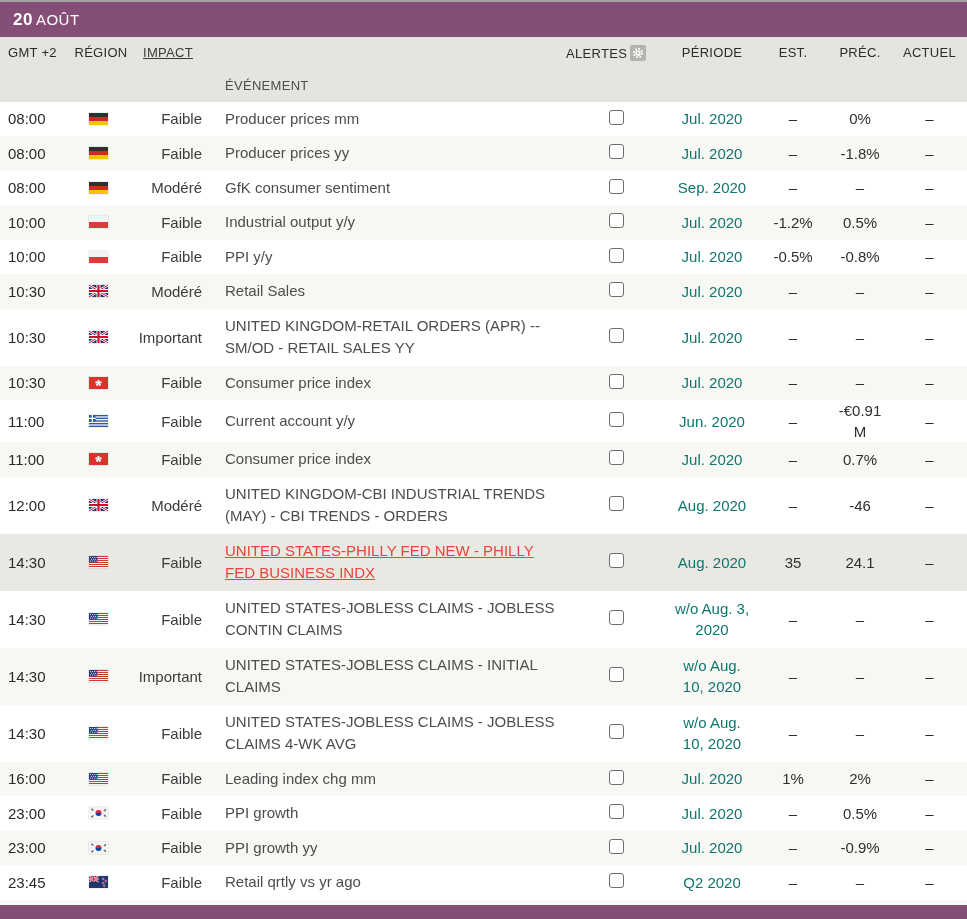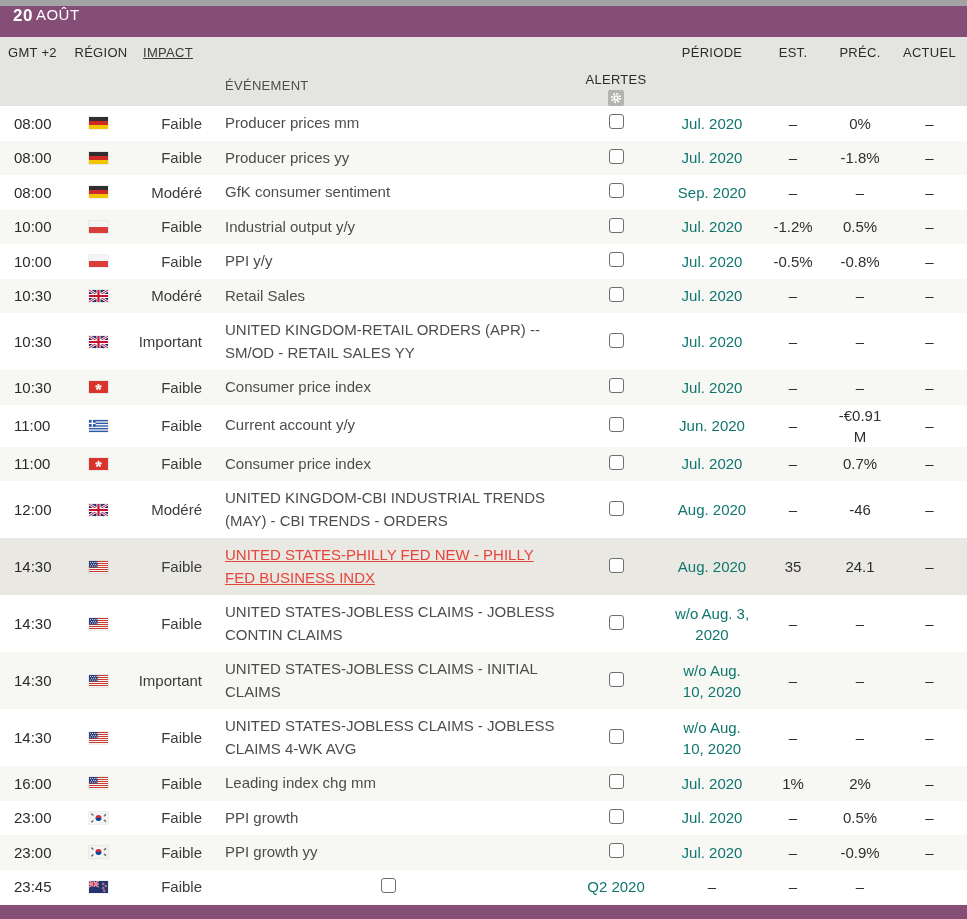--- a/index.html
+++ b/index.html
@@ -1,44 +1,44 @@
 <!DOCTYPE html>
 <html><head>
 <meta charset="utf-8">
 <style>
   * { margin:0; padding:0; box-sizing:border-box; }
   body { font-family:"Liberation Sans", sans-serif; background:#fff; }
   #app { width:967px; height:919px; background:#fff; overflow:hidden; position:relative; }
 
   
-  .titlebar { height:37px; background:#854e76; display:flex; align-items:flex-start; padding-left:13px; border-top:6px solid #a3a3a3; }
+  .titlebar { height:37px; background:#854e76; display:flex; align-items:center; padding-left:13px; border-top:2px solid #a3a3a3; }
   .titlebar .day { color:#fff; font-size:17px; font-weight:700; letter-spacing:.5px; }
   .titlebar .month { color:#fff; font-size:15px; font-weight:400; letter-spacing:.5px; margin-left:3px; }
 
   
   .grid { display:grid; grid-template-columns:62px 72px 76px 356px 100px 92px 70px 64px 75px; }
 
   
   .thead { background:#e4e4e1; min-height:44px; align-items:start; padding-top:8px; }
   .th { font-size:13px; color:#2c2c2c; letter-spacing:.3px; }
   .th.c-time { padding-left:8px; }
   .th.c-region { padding-left:6px; }
   .th.c-impact { text-align:center; padding-right:8px;text-decoration:underline; }
   .th.c-event { padding-left:15px;margin-top:25px; }
   .th.c-center { text-align:center; }
-  .alerts-head { display:flex; flex-direction:column; align-items:center; gap:3px;margin-top:27px; }
+  .alerts-head { display:flex; flex-direction:row; align-items:center; gap:3px; }
   .gearbtn { width:16px; height:16px; background:#b3b3af; border-radius:2px; border:none; display:flex; align-items:center; justify-content:center; cursor:pointer; padding:0; }
   .gearbtn svg { display:block; }
 
   
   .row { min-height:34px; align-items:center; background:#fff; cursor:pointer; }
   .row:nth-child(even) { background:#f7f7f4; }
   .row.highlight { background:#e9e8e2; }
   .cell { font-size:15px; color:#2e2e2e; }
-  .c-time { padding-left:14px; color:#2a2a2a; }
+  .c-time { padding-left:8px; color:#2a2a2a; }
   .c-region { display:flex; justify-content:center; align-items:center; }
   .c-region svg { display:block; box-shadow:0 0 0 .5px rgba(0,0,0,.12); }
   .c-impact { text-align:right; padding-right:8px; color:#3b3b3b; }
   .c-event { padding:6px 10px 6px 15px; color:#4d4d4d; line-height:1.5; }
   .c-event.link { color:#e8443b; text-decoration:underline; }
   .c-center { text-align:center; }
   .c-period { color:#0f766e; line-height:1.4; padding:4px 6px; }
   .c-val { color:#2f2f2f; line-height:1.4; padding:0 4px; }
   .checkbox { display:inline-block; width:15px; height:15px; border:1.5px solid #6e6e6e; border-radius:3px; background:#fff; cursor:pointer; }
 
@@ -624,20 +624,21 @@
               <g fill="#c8102e" stroke="#fff" stroke-width=".4">
                 <circle cx="14.2" cy="3" r=".9"></circle>
                 <circle cx="16.8" cy="5" r=".9"></circle>
                 <circle cx="14.2" cy="7.2" r=".9"></circle>
                 <circle cx="15.3" cy="9.8" r=".9"></circle>
               </g>
             </svg>
           </span>
     </div>
     <div class="cell c-impact">Faible</div>
+    <div class="cell c-event">Retail qrtly vs yr ago</div>
     <div class="cell c-center">
       <span class="checkbox"></span>
     </div>
     <div class="cell c-center c-period">Q2 2020</div>
     <div class="cell c-center c-val">–</div>
     <div class="cell c-center c-val">–</div>
     <div class="cell c-center c-val">–</div>
   </div>
 
   <div class="grid row">

